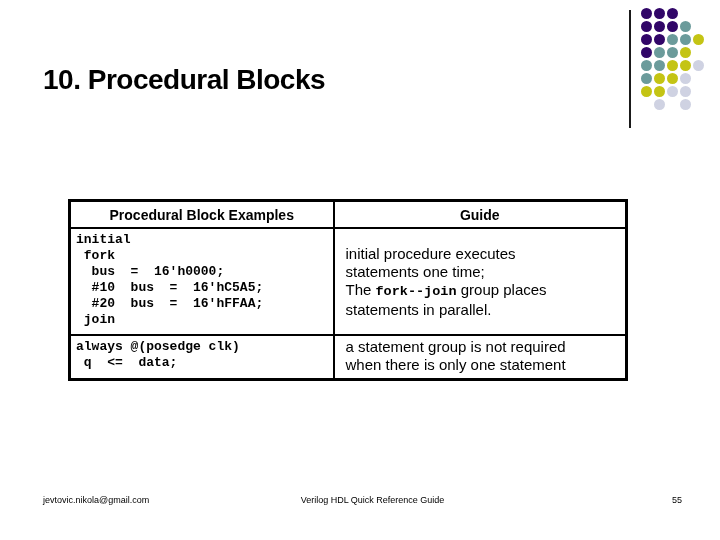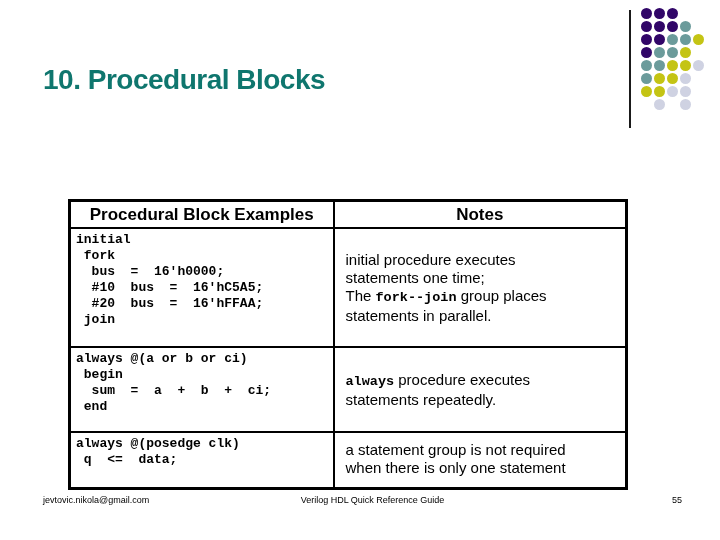--- a/index.html
+++ b/index.html
@@ -21,30 +21,30 @@
   .dot-row { display:flex; gap:2px; margin-bottom:2px; height:11px; }
   .dot { width:11px; height:11px; border-radius:50%; display:inline-block; }
 
   table.ref-table {
     position:absolute; left:68px; top:199px;
     border-collapse:collapse; table-layout:fixed;
     border:3px solid #000;
   }
   .ref-table th, .ref-table td { border:2px solid #000; }
   .ref-table th {
-    font-size:17px; font-weight:bold; text-align:center;
+    font-size:14px; font-weight:bold; text-align:center;
     height:25px; padding:0 2px;
   }
   col.c-examples { width:264px; }
   col.c-notes   { width:293px; }
   td.code {
     font-family:"Liberation Mono","DejaVu Sans Mono",monospace;
     font-weight:bold; font-size:13px; line-height:16px;
     white-space:pre; vertical-align:top;
-    padding:3px 0 12px 5px;
+    padding:3px 0 0 5px;
   }
   td.note {
     font-size:15px; line-height:18px; vertical-align:middle;
     white-space:pre-line; padding:0 4px 0 11px;
   }
   td.note .mono {
     font-family:"Liberation Mono","DejaVu Sans Mono",monospace;
     font-weight:bold; font-size:13.5px;margin-top:20px;
   }
   tr.r1 td { height:102px; }
@@ -54,21 +54,21 @@
   .footer { position:absolute; left:0; right:0; top:495px; font-size:9px; }
   .footer-left   { position:absolute; left:43px; top:0; }
   .footer-center { position:absolute; left:0; right:0; top:0; text-align:center;padding-left:25px; }
   .footer-right  { position:absolute; right:38px; top:0; }
 </style>
 </head>
 <body>
 
 <div class="slide">
 
-  <div class="title" style="color: #0f766e;">10. Procedural Blocks</div>
+  <div class="title" style="color: #000000;">10. Procedural Blocks</div>
 
   <div>
     <div class="deco-line"></div>
     <div class="dot-grid">
         <div class="dot-row">
           <span class="dot" style="background: rgb(49, 6, 104);"></span>
           <span class="dot" style="background: rgb(49, 6, 104);"></span>
           <span class="dot" style="background: rgb(49, 6, 104);"></span>
           <span class="dot" style="visibility: hidden;"></span>
           <span class="dot" style="visibility: hidden;"></span>
@@ -126,43 +126,35 @@
   </div>
 
   <table class="ref-table">
     <colgroup>
         <col class="c-examples">
         <col class="c-notes">
       </colgroup>
     <thead>
       <tr>
         <th>Procedural Block Examples</th>
-        <th>Notes</th>
+        <th>Guide</th>
       </tr>
     </thead>
     <tbody>
       <tr class="r1">
         <td class="code">initial
  fork
   bus  =  16'h0000;
   #10  bus  =  16'hC5A5;
   #20  bus  =  16'hFFAA;
  join</td>
         <td class="note"><span>initial procedure executes
 statements one time;
 The </span><span class="mono">fork--join</span><span> group places
 statements in parallel.</span></td>
-      </tr>
-      <tr class="r2">
-        <td class="code">always @(a or b or ci)
- begin
-  sum  =  a  +  b  +  ci;
- end</td>
-        <td class="note"><span></span><span class="mono">always</span><span> procedure executes
-statements repeatedly.</span></td>
       </tr>
       <tr class="r3">
         <td class="code">always @(posedge clk)
  q  &lt;=  data;</td>
         <td class="note"><span>a statement group is not required
 when there is only one statement</span><span class="mono"></span><span></span></td>
       </tr>
     </tbody>
   </table>
 

